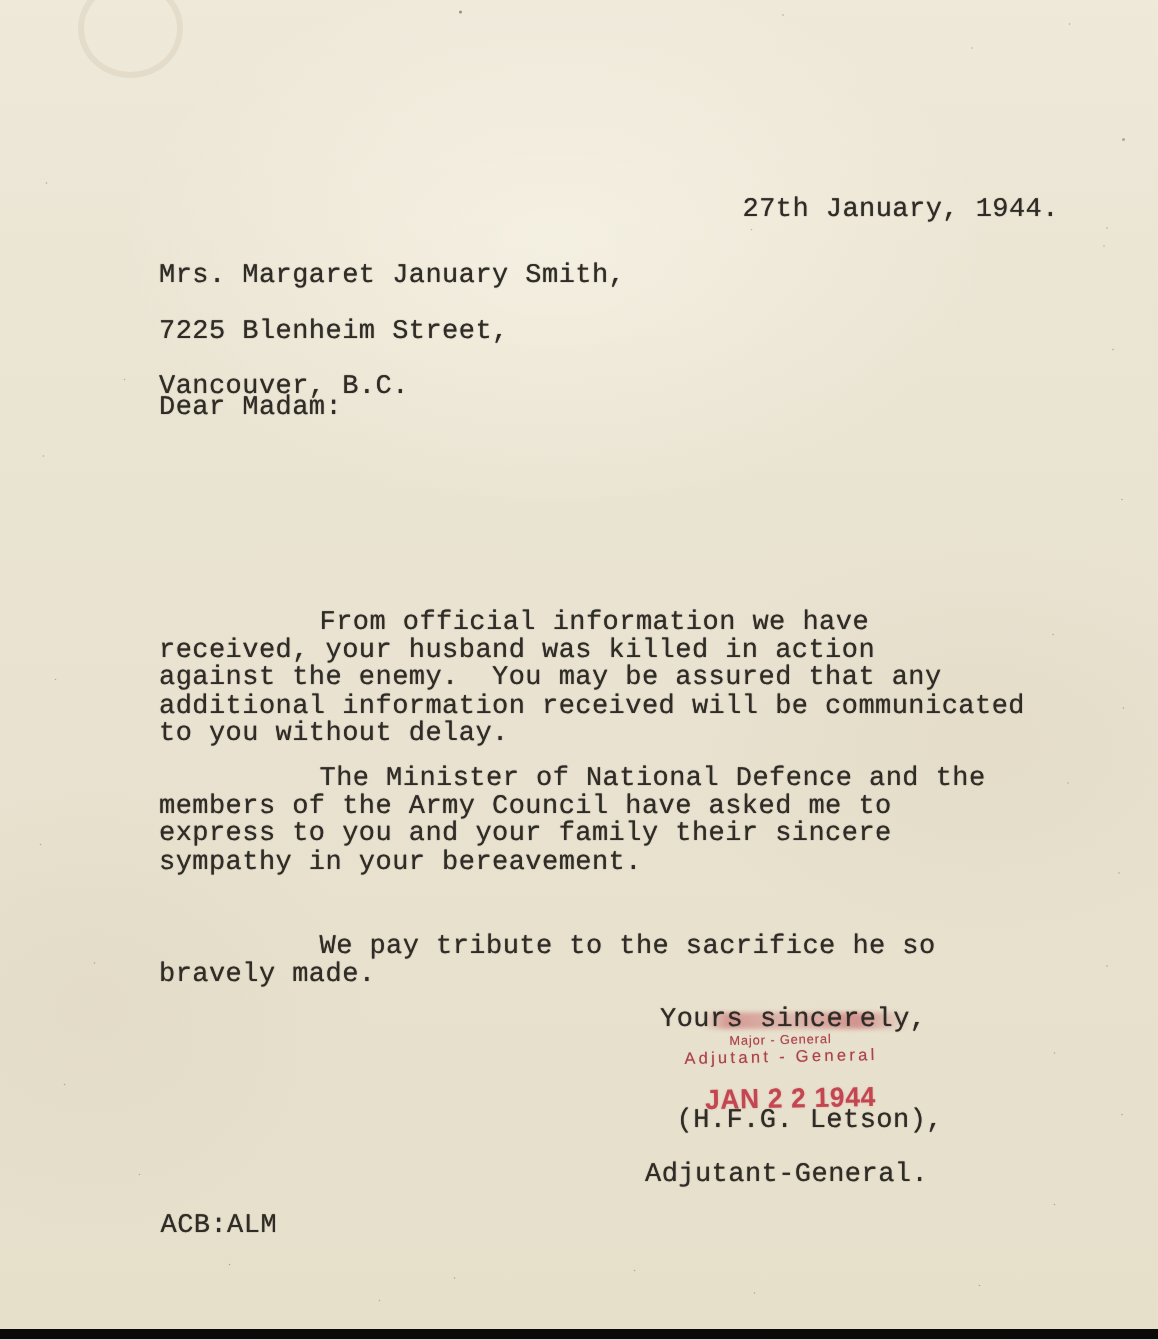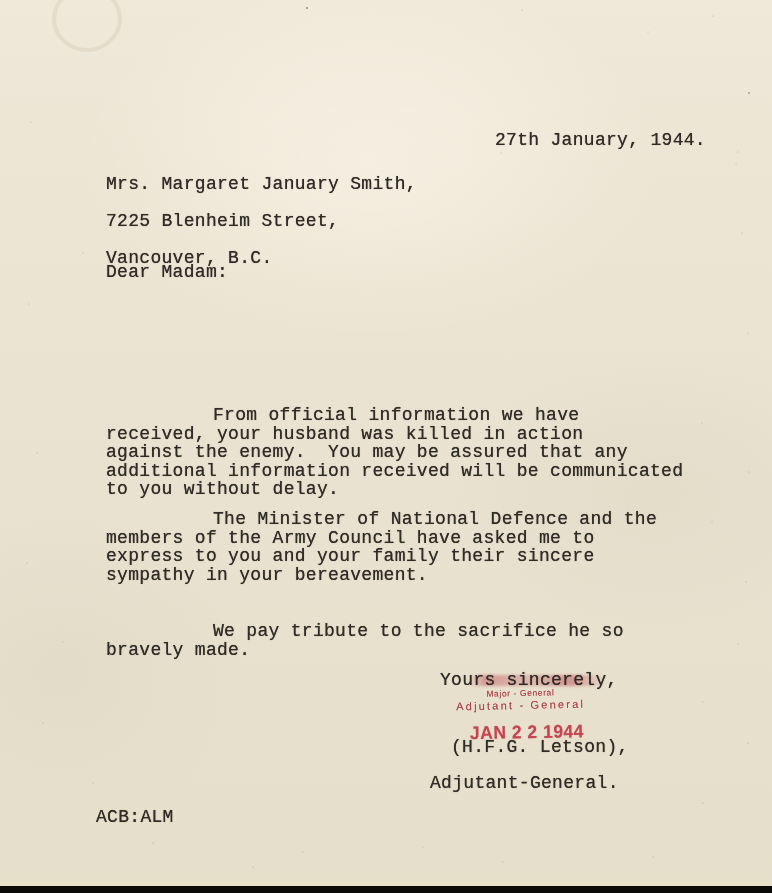--- a/index.html
+++ b/index.html
@@ -133,16 +133,16 @@
   <div class="rank-stamp">
     <div class="l1">Major - General</div>
     <div class="l2">Adjutant - General</div>
   </div>
 
   <div class="date-stamp">JAN 2 2 1944</div>
 
   <div class="ink" style="left:451px;top:738px;">(H.F.G. Letson),</div>
   <div class="ink" style="left:430px;top:774px;">Adjutant-General.</div>
 
-  <div class="ink" style="left:96px;top:808px;text-align:center;">ACB:ALM</div>
+  <div class="ink" style="left:107px;top:808px;text-align:center;">ACB:ALM</div>
 
   <div class="bottom-bar"></div>
 </div>
 
 </body></html>

